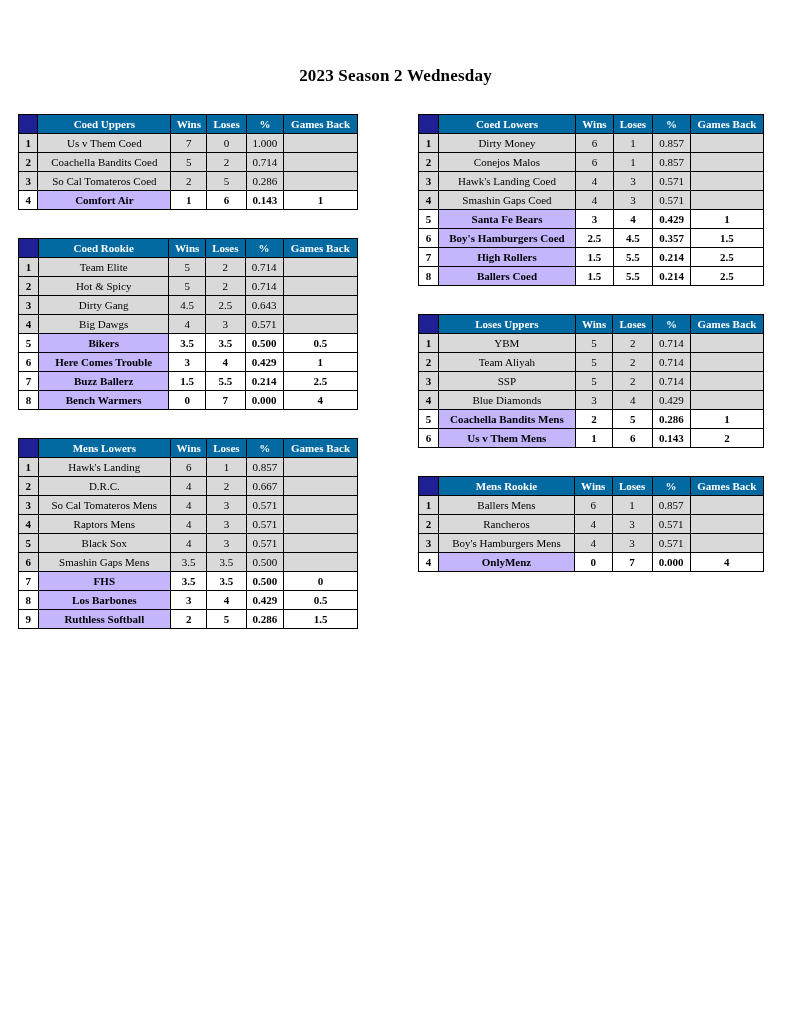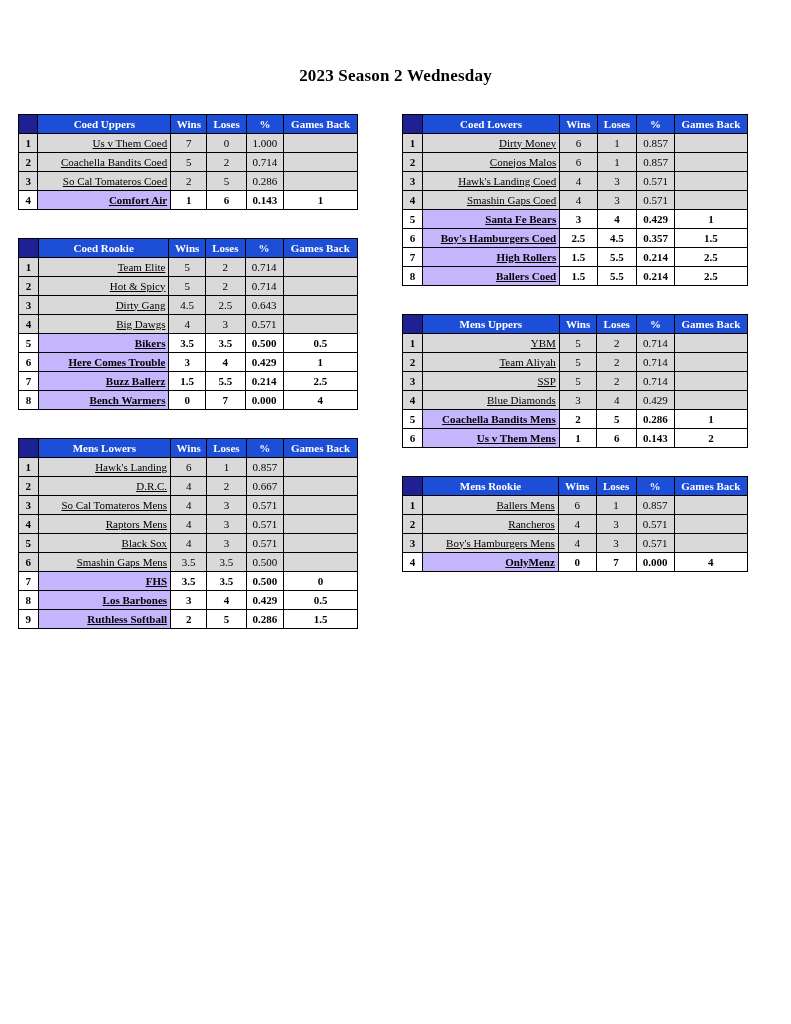--- a/index.html
+++ b/index.html
@@ -32,21 +32,21 @@
     letter-spacing: 0.2px;
   }
   .col-left {
     position: absolute;
     left: 18px;
     top: 114px;
     width: 340px;
   }
   .col-right {
     position: absolute;
-    left: 402px;
+    left: 418px;
     top: 114px;
     width: 346px;
   }
   table.standings {
     border-collapse: collapse;
     table-layout: fixed;
     font-size: 11px;
     margin-bottom: 28px;
     background: #ffffff;
   }
@@ -54,21 +54,21 @@
     border: 1px solid #000000;
     padding: 0 3px;
     height: 18px;
     line-height: 17px;
     font-size: 11px;
     vertical-align: middle;
     overflow: hidden;
     white-space: nowrap;
   }
   thead th {
-    background: #1d4ed8;
+    background: #0369a1;
     color: #ffffff;
     font-weight: bold;
     text-align: center;
     font-family: "Liberation Serif", serif;
     font-size: 11px;
   }
   thead th.corner {
     background: #1f2093;
     border: 1px solid #000000;
   }
@@ -76,24 +76,23 @@
     text-align: center;
     font-weight: bold;
     font-size: 10px;
     background: #d9d9d9;
     width: 18px;
   }
   tr.below td.rank {
     background: #ffffff;
   }
   td.team {
-    text-align: right;
+    text-align: center;
     padding-left: 4px;
     background: #d9d9d9;
-    text-decoration: underline;
   }
   tr.below td.team {
     background: #c4b5fd;
     font-weight: bold;
   }
   td.num {
     text-align: center;
     background: #d9d9d9;
   }
   tr.below td.num {
@@ -458,21 +457,21 @@
           <col class="c-rank-r">
           <col class="c-team-r">
           <col class="c-w-r">
           <col class="c-l-r">
           <col class="c-pct-r">
           <col class="c-gb-r">
         </colgroup>
         <thead>
           <tr>
             <th class="corner"></th>
-            <th>Mens Uppers</th>
+            <th>Loses Uppers</th>
             <th>Wins</th>
             <th>Loses</th>
             <th>%</th>
             <th>Games Back</th>
           </tr>
         </thead>
         <tbody>
           <tr class="">
             <td class="rank">1</td>
             <td class="team">YBM</td>

